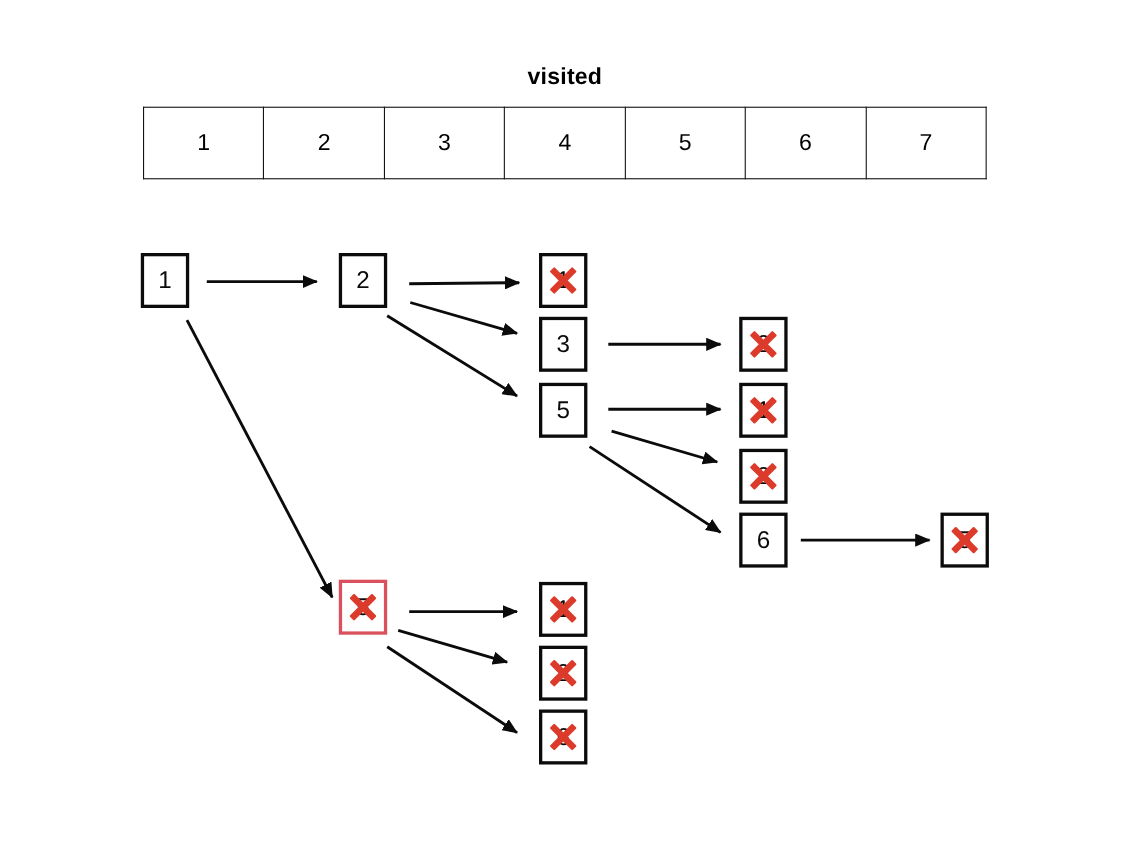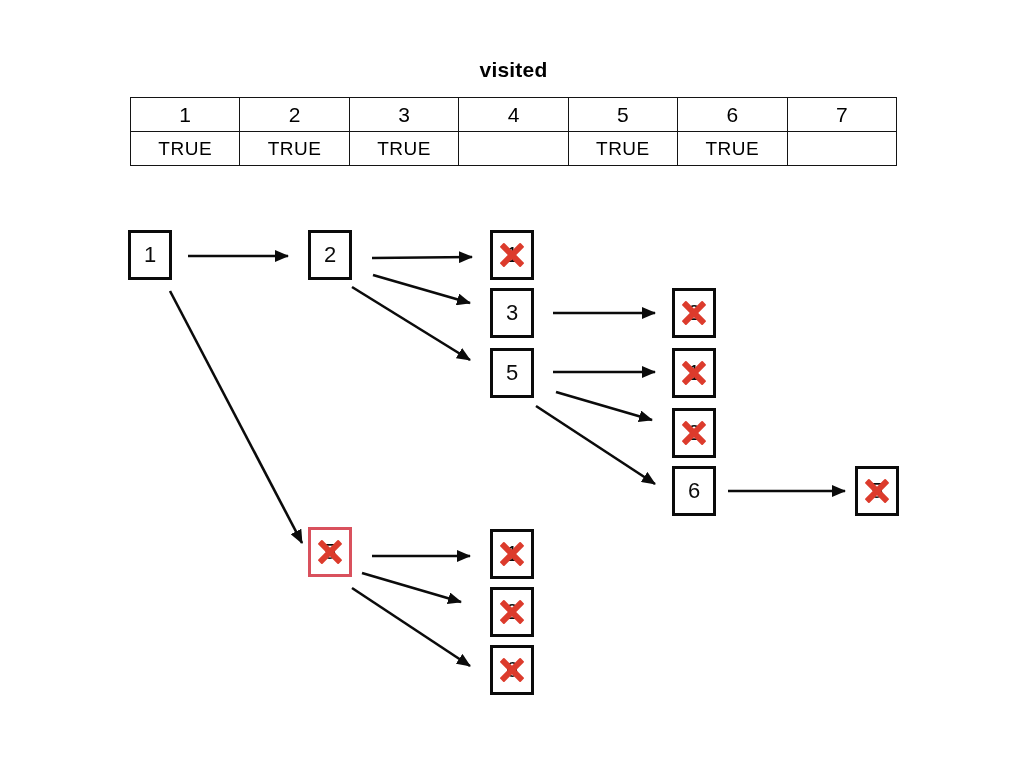--- a/index.html
+++ b/index.html
@@ -50,29 +50,20 @@
   <table class="visited">
     <tbody>
       <tr class="hdr">
         <td>1</td>
         <td>2</td>
         <td>3</td>
         <td>4</td>
         <td>5</td>
         <td>6</td>
         <td>7</td>
-      </tr>
-      <tr class="val">
-        <td>TRUE</td>
-        <td>TRUE</td>
-        <td>TRUE</td>
-        <td></td>
-        <td>TRUE</td>
-        <td>TRUE</td>
-        <td></td>
       </tr>
     </tbody>
   </table>
 
   <div id="diagram">
     <svg id="edge-svg" xmlns="http://www.w3.org/2000/svg">
       <defs>
         <marker id="arrowhead" markerUnits="userSpaceOnUse" markerWidth="15" markerHeight="12" refX="13" refY="6" orient="auto">
           <path d="M0,0 L14,6 L0,12 Z" fill="#0b0b0b"></path>
         </marker>

